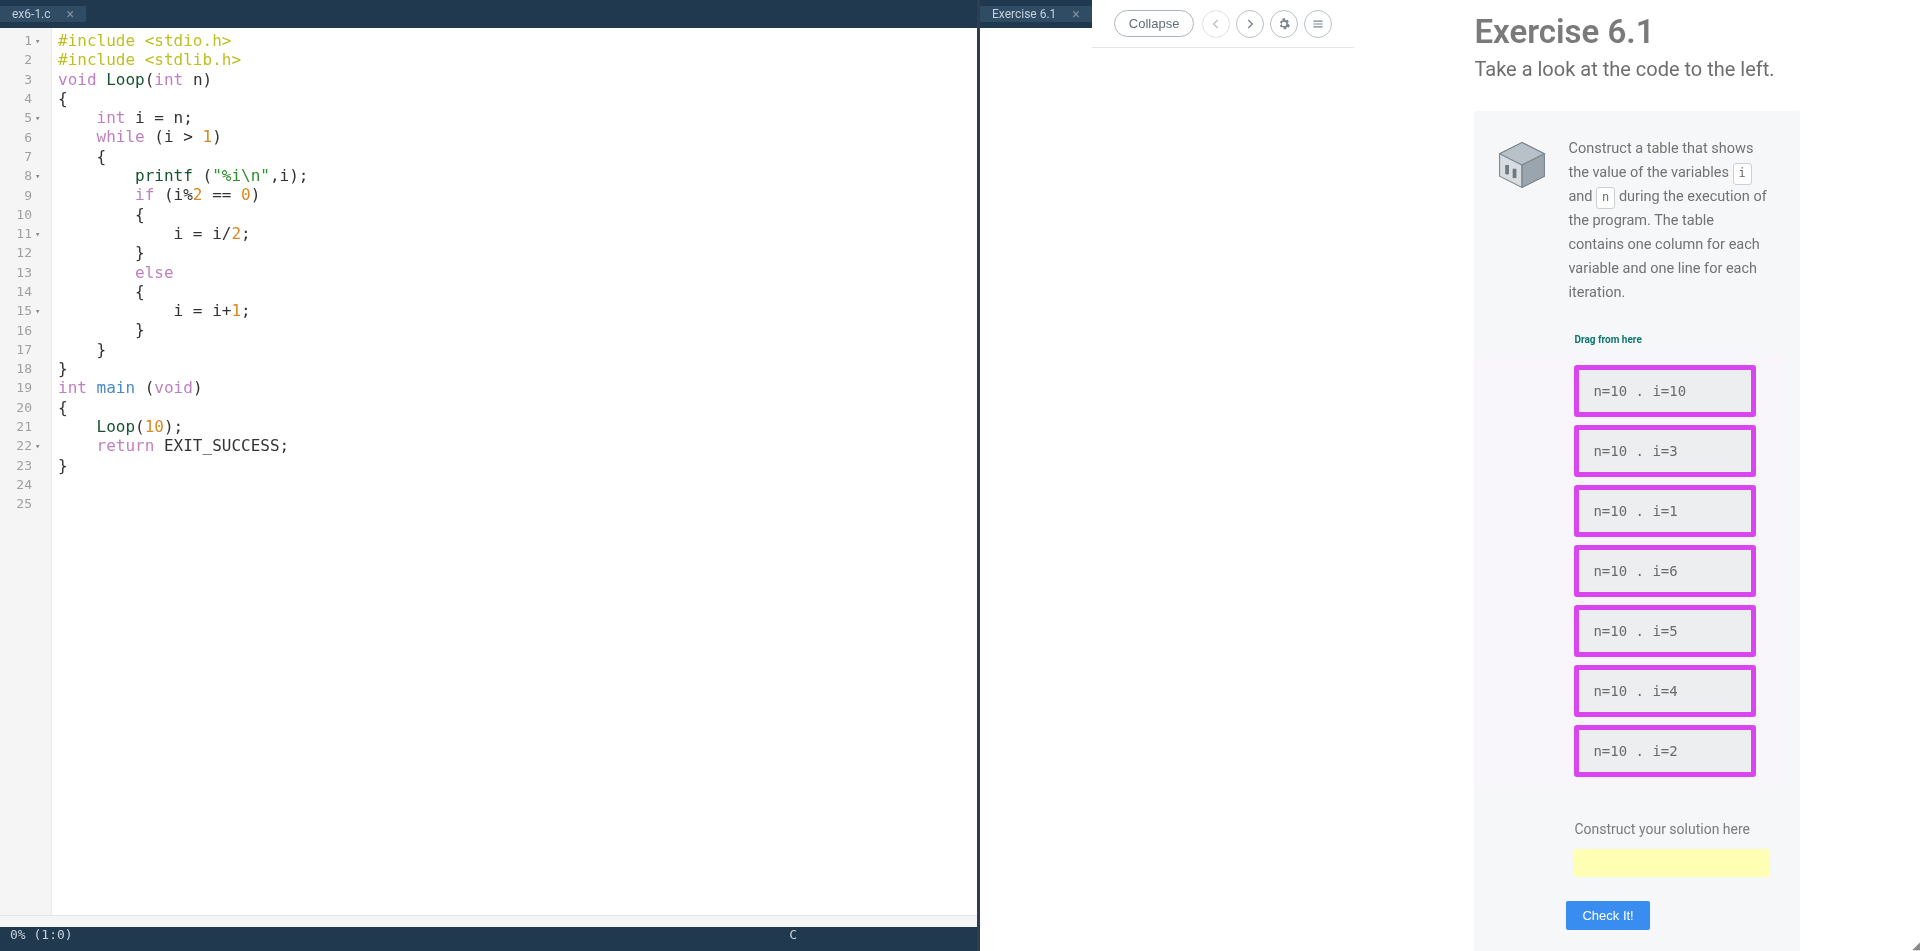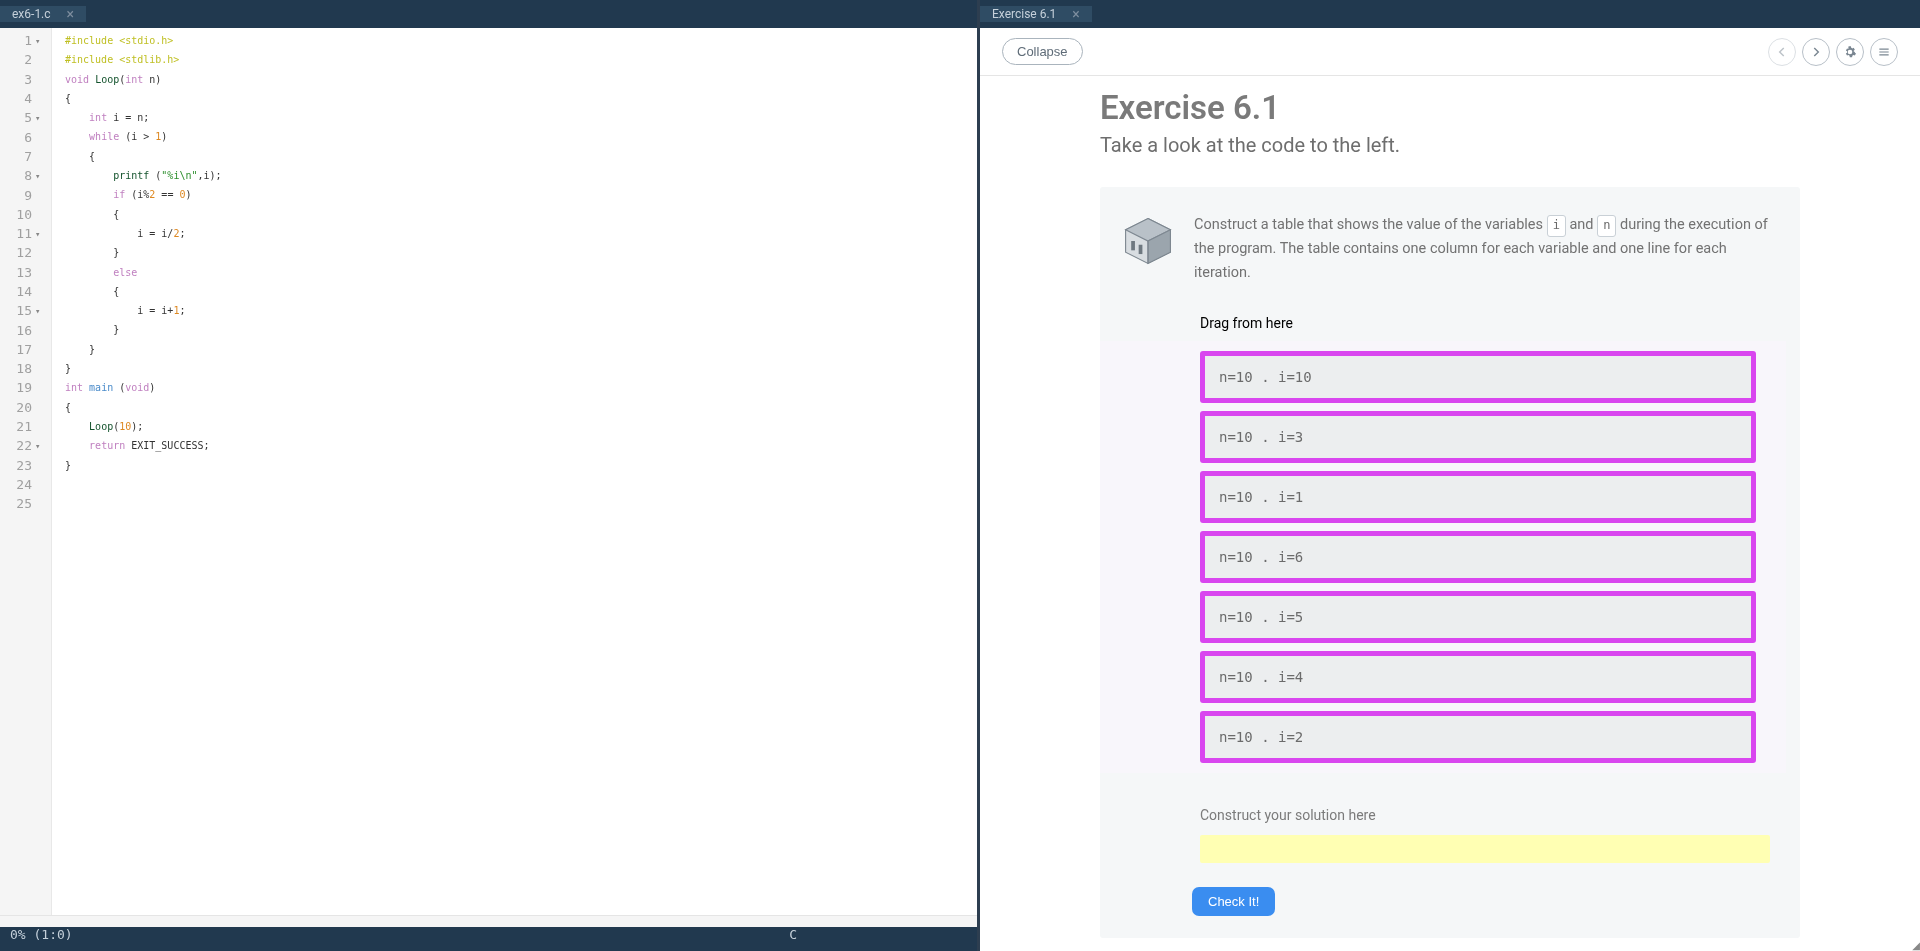--- a/index.html
+++ b/index.html
@@ -15,21 +15,20 @@
   width: 980px;
   height: 100%;
   display: flex;
   flex-direction: column;
   border-right: 3px solid #2d3e50;
 }
 .right-pane {
   flex: 1;
   height: 100%;
   display: flex;
-  flex-direction: column;
 }
 .tab-bar {
   background: #21394f;
   height: 28px;
   display: flex;
   align-items: center;
   flex-shrink: 0;
 }
 .tab {
   padding: 0 12px;
@@ -75,26 +74,25 @@
   color: #888;
   font-size: 9px;
   margin-left: 3px;
   width: 8px;
   display: inline-block;
 }
 .code-content {
   flex: 1;
   padding-top: 3px;
   font-family: Menlo, Consolas, monospace;
-  font-size: 10px;
+  font-size: 16px;
   line-height: 19.3px;
   color: #333;
   white-space: pre;
   padding-left: 6px;
-  margin-left: 7px;
 }
 .tok-preproc { color: #bfbf22; }
 .tok-keyword { color: #c080c0; }
 .tok-type { color: #c080c0; }
 .tok-func { color: #14532d; }
 .tok-string { color: #2d8f2d; }
 .tok-number { color: #dd8822; }
 .tok-ident { color: #4a8bca; }
 .status-bar {
   height: 24px;
@@ -208,23 +206,24 @@
   display: inline-block;
   font-family: Menlo, Consolas, monospace;
   font-size: 12px;
   border: 1px solid #c9d0d6;
   border-radius: 3px;
   padding: 0 5px;
   background: #fff;
   color: #6a6a6a;
 }
 .drag-label {
-  color: #000000;
-  font-size: 14px;
+  color: #0f766e;
+  font-size: 10px;
   padding: 16px 0 10px 100px;
+  font-weight: bold;
 }
 .options-list {
   padding: 0 30px 0 100px;
   display: flex;
   flex-direction: column;
   gap: 8px;
   background: #f8f6fb;
   margin: 0 14px 0 0;
   padding-top: 10px;
   padding-bottom: 10px;
@@ -250,21 +249,21 @@
   height: 28px;
   border-radius: 2px;
 }
 .check-btn-wrap {
   padding: 24px 0 0 92px;
 }
 .check-btn {
   background: #3a8df0;
   color: #fff;
   border: none;
-  border-radius: 7px;
+  border-radius: 2px;
   padding: 7px 16px;
   font-size: 13px;
   cursor: pointer;
 }
 .rtri {
   position: absolute;
   right: 0;
   bottom: 0;
   width: 14px;
   height: 14px;

